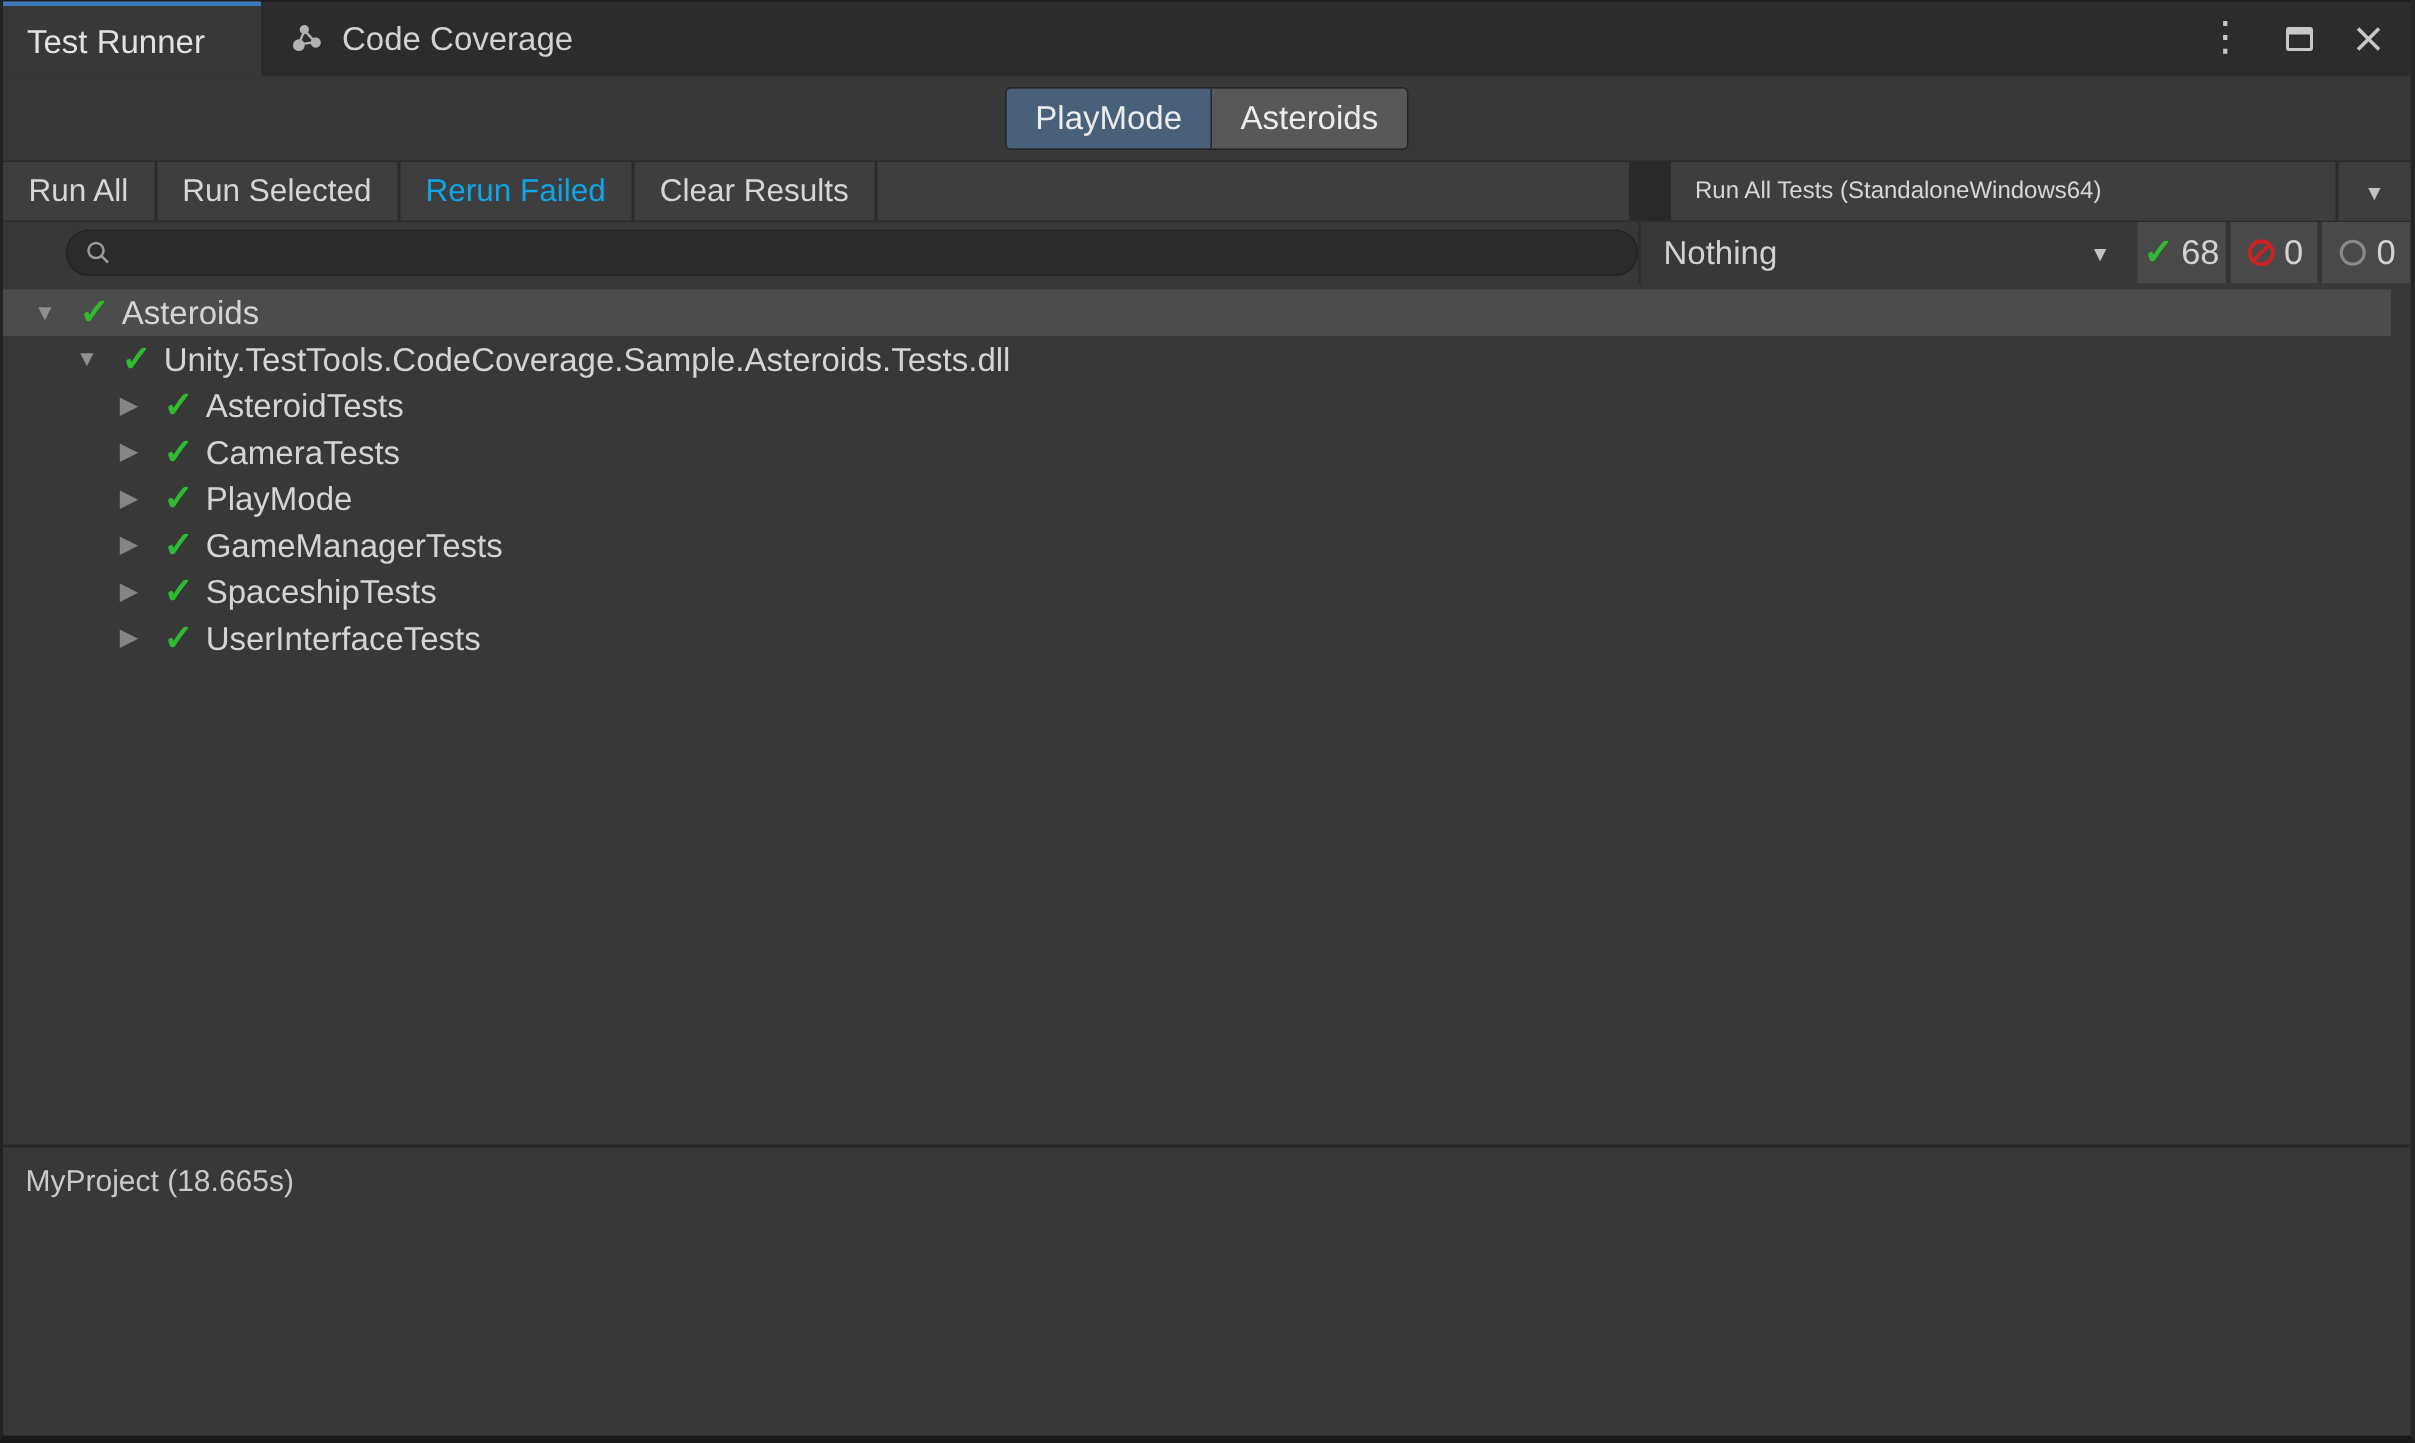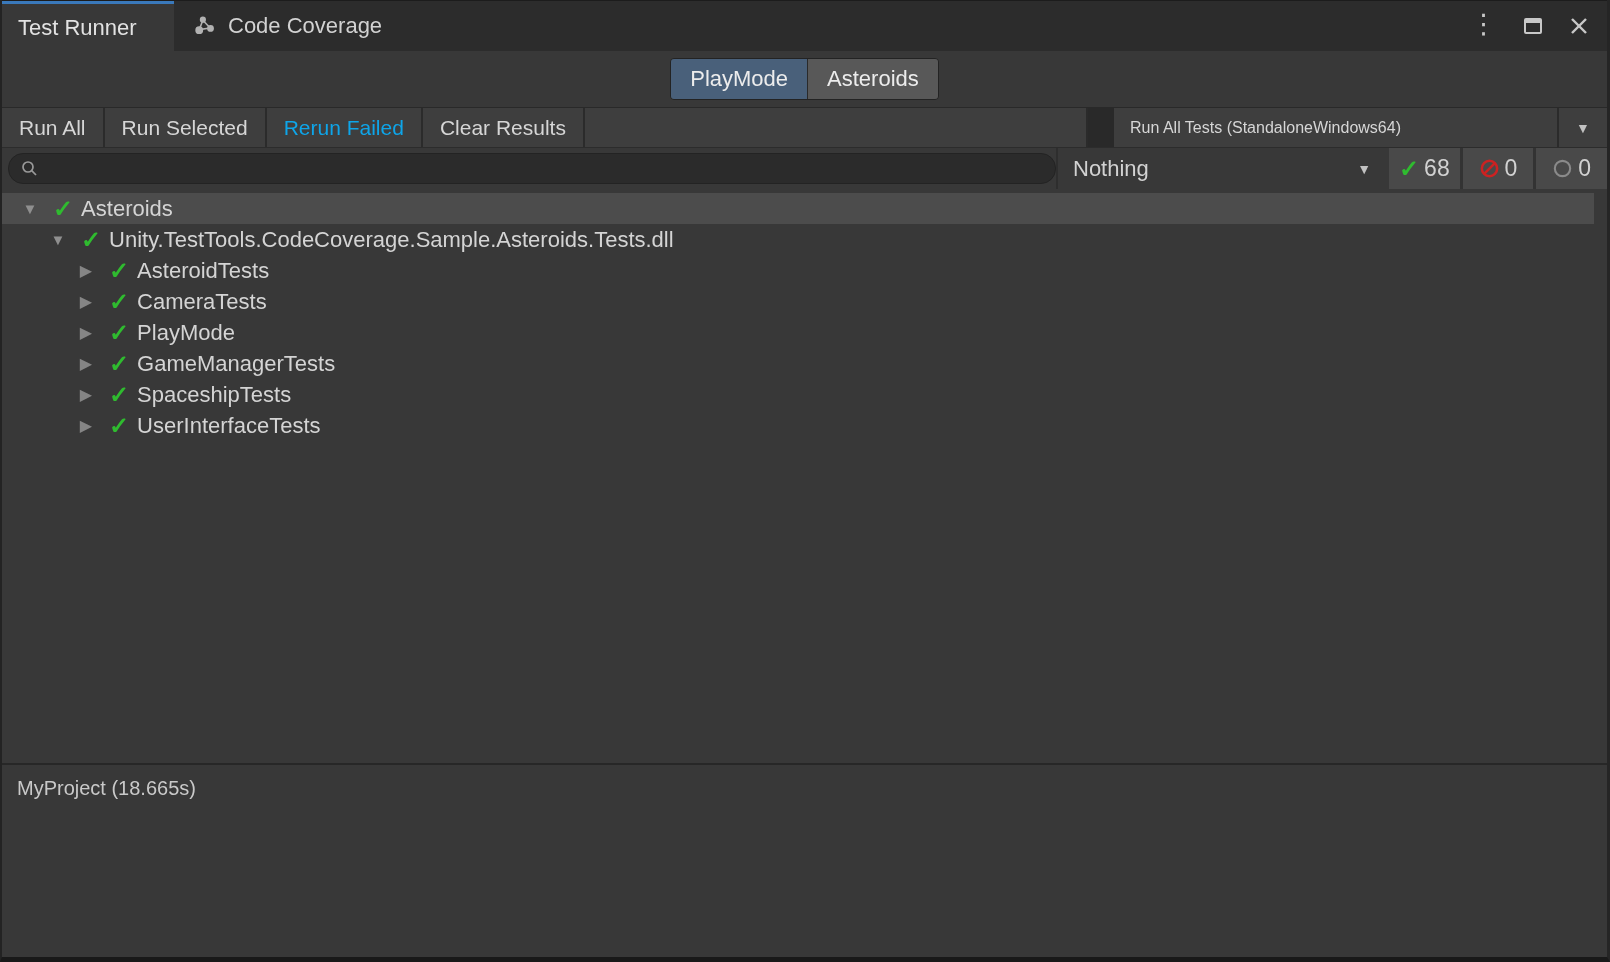--- a/index.html
+++ b/index.html
@@ -35,21 +35,21 @@
   
   .toolbar{flex:0 0 41px;background:#3e3e3e;border-top:1px solid #292929;border-bottom:1px solid #2c2c2c;display:flex;align-items:stretch;}
   .tb-btn{display:flex;align-items:center;padding:0 17px;font-size:21px;color:#d6d6d6;border-right:2px solid #2b2b2b;white-space:nowrap;}
   .tb-btn.disabled{color:#0ea5e9;}
   .tb-spacer{flex:1;border-right:2px solid #2b2b2b;}
   .tb-gap{flex:0 0 26px;background:#292929;}
   .tb-platform{flex:0 0 445px;display:flex;align-items:center;padding:0 16px;font-size:16px;color:#d6d6d6;border-right:2px solid #2b2b2b;white-space:nowrap;}
   .tb-dd{flex:0 0 48px;display:flex;align-items:center;justify-content:center;}
   .dd-arrow{font-size:14px;color:#c2c2c2;}
   
-  .filter-row{flex:0 0 41px;background:#383838;display:flex;align-items:center;}
+  .filter-row{flex:0 0 41px;background:#383838;display:flex;align-items:center;margin-left:36px;}
   .search-field{margin-left:6px;flex:0 0 1048px;height:31px;background:#2b2b2b;border:1px solid #232323;border-radius:15px;display:flex;align-items:center;gap:9px;padding:0 12px;}
   .search-field input{flex:1;border:none;outline:none;background:transparent;color:#dddddd;font-size:20px;font-family:inherit;}
   .category-dd{flex:0 0 330px;height:100%;display:flex;align-items:center;padding:0 15px;font-size:22px;color:#d2d2d2;border-left:2px solid #2e2e2e;}
   .category-dd .dd-arrow{margin-left:auto;}
   .counters{flex:1;height:100%;display:flex;gap:3px;background:#333333;margin-left:3px;}
   .counter{flex:1;background:#494949;display:flex;align-items:center;justify-content:center;gap:5px;font-size:23px;color:#d2d2d2;}
   .check-glyph{color:var(--pass);font-weight:bold;font-size:24px;line-height:1;}
   
   .tree{flex:1 1 auto;background:#383838;padding-top:4px;overflow:hidden;}
   .tree-row{height:31px;display:flex;align-items:center;font-size:22px;color:#d4d4d4;}

